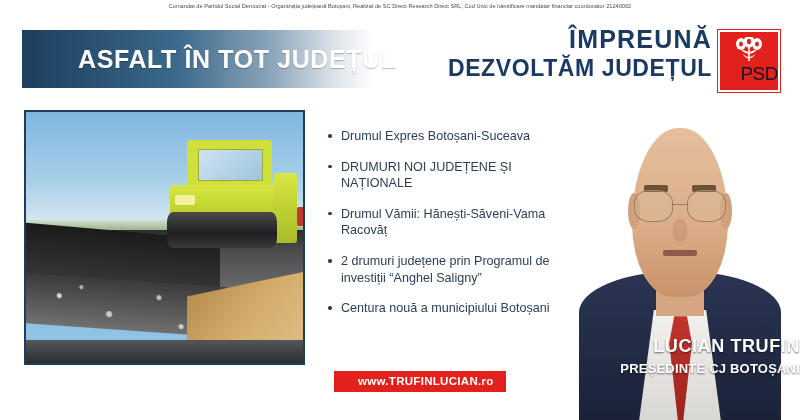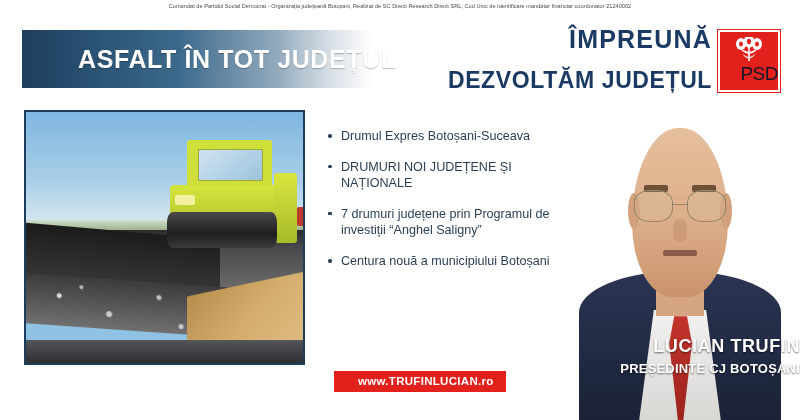--- a/index.html
+++ b/index.html
@@ -69,21 +69,21 @@
   }
   .slogan-line1 {
     font-size: 25px;
     letter-spacing: 1.2px;
     display: block;
   }
   .slogan-line2 {
     font-size: 23px;
     letter-spacing: 0.6px;
     display: block;
-    margin-top: 16px;
+    margin-top: 4px;
   }
 
   
   .psd-logo {
     position: absolute;
     left: 718px;
     top: 30px;
     width: 62px;
     height: 62px;
     background: #e2201c;
@@ -487,24 +487,25 @@
     <div class="bullet">
       <span class="bullet-dot"></span>
       <span>Drumul Expres Botoșani-Suceava</span>
     </div>
     <div class="bullet">
       <span class="bullet-dot"></span>
       <span>DRUMURI NOI JUDEȚENE ȘI NAȚIONALE</span>
     </div>
     <div class="bullet">
       <span class="bullet-dot"></span>
+      <span>Drumul Vămii: Hănești-Săveni-Vama Racovăț</span>
     </div>
     <div class="bullet">
       <span class="bullet-dot"></span>
-      <span>7 drumuri județene prin Programul de investiții “Anghel Saligny”</span>
+      <span>2 drumuri județene prin Programul de investiții “Anghel Saligny”</span>
     </div>
     <div class="bullet">
       <span class="bullet-dot"></span>
       <span>Centura nouă a municipiului Botoșani</span>
     </div>
   </div>
 
   <div class="website">www.TRUFINLUCIAN.ro</div>
 
   <div class="portrait">

